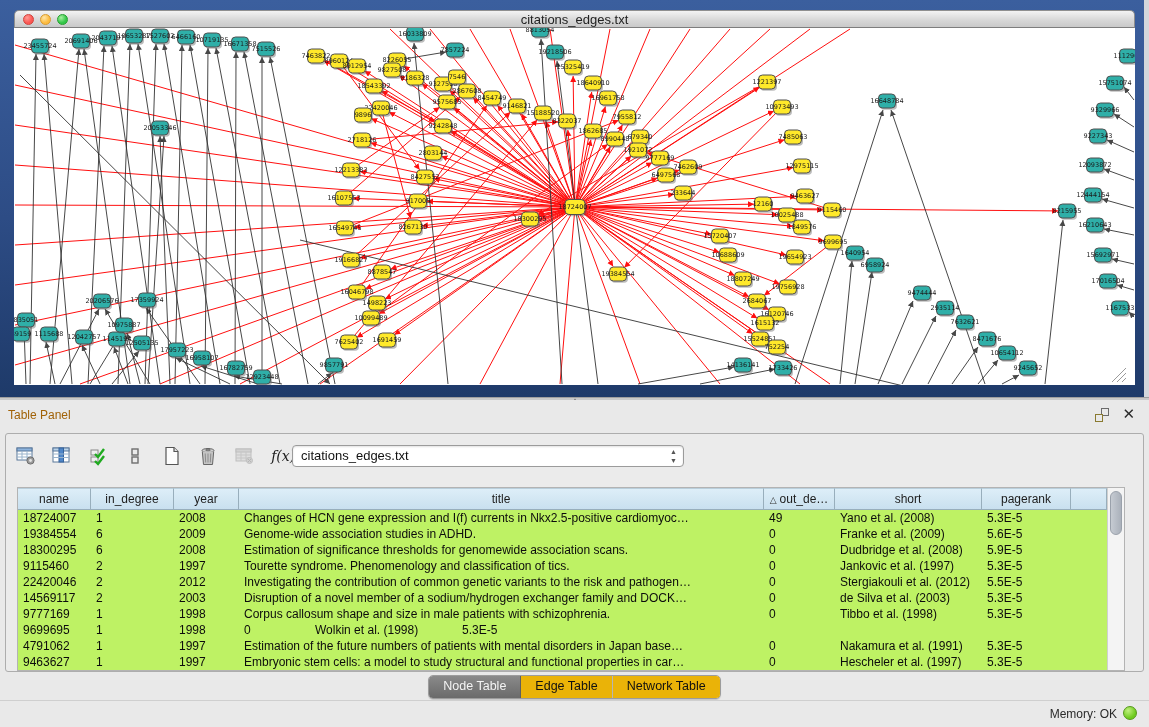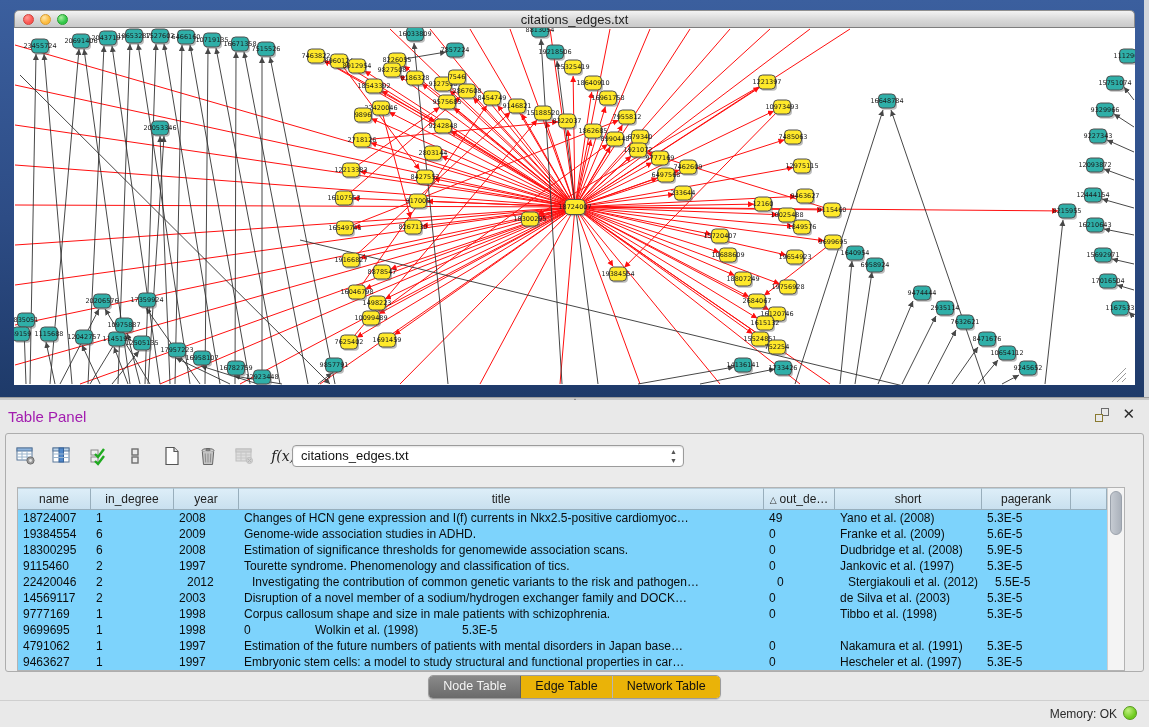--- a/index.html
+++ b/index.html
@@ -19,40 +19,40 @@
   #tl-close{left:8px;background:radial-gradient(circle at 35% 30%,#ff9a93,#fc5753 60%);border:1px solid #d0423b;}
   #tl-min{left:25px;background:radial-gradient(circle at 35% 30%,#ffe6a8,#fdbc40 60%);border:1px solid #d99b2e;}
   #tl-zoom{left:42px;background:radial-gradient(circle at 35% 30%,#a8f0a0,#33c748 60%);border:1px solid #24a02f;}
   #graph-svg{position:absolute;left:14px;top:28px;background:#ffffff;}
   
   #splitter{position:absolute;left:0;top:397px;width:1149px;height:3px;background:#c9c9c9;border-top:1px solid #9f9f9f;box-sizing:border-box;}
   #splitter-handle{position:absolute;left:569px;top:398px;width:12px;height:5px;color:#555;font-size:7px;line-height:4px;text-align:center;}
   
   #table-panel{position:absolute;left:0;top:400px;width:1149px;height:327px;background:#e9e9e9;}
   #panel-header{position:absolute;left:0;top:0;width:1149px;height:30px;}
-  #panel-title{position:absolute;left:8px;top:8px;font-size:15px;color:#a21caf;}
+  #panel-title{position:absolute;left:8px;top:8px;font-size:12px;color:#a16207;}
   #float-icon{position:absolute;right:40px;top:8px;width:14px;height:14px;cursor:pointer;}
   #float-icon .sq1{position:absolute;left:0;bottom:0;width:8px;height:8px;border:1.5px solid #8a7a30;box-sizing:border-box;background:#e9e9e9;}
   #float-icon .sq2{position:absolute;right:0;top:0;width:8px;height:8px;border:1.5px solid #6b6b6b;box-sizing:border-box;}
   #close-icon{position:absolute;right:14px;top:5px;font-size:15px;font-weight:bold;color:#2b2b2b;cursor:pointer;}
   #panel-box{position:absolute;left:5px;top:33px;width:1139px;height:239px;
     border:1px solid #adadad;border-radius:3px;background:#ebebeb;box-sizing:border-box;}
   
   #toolbar{position:absolute;left:6px;top:8px;height:32px;}
   .tbtn{display:inline-block;vertical-align:middle;width:26px;height:26px;margin-right:4px;
         border:1px solid transparent;border-radius:3px;text-align:center;}
   .tbtn svg{margin-top:3px;}
   .tbtn.fx{font-family:"DejaVu Serif",serif;font-style:italic;font-size:14px;color:#1a1a1a;line-height:26px;width:30px;}
   #combo{position:absolute;left:280px;top:3px;width:392px;height:22px;background:#ffffff;
     border:1px solid #9b9b9b;border-radius:4px;box-sizing:border-box;
     font-size:13px;color:#111;line-height:20px;padding-left:8px;
     box-shadow:inset 0 1px 2px rgba(0,0,0,.12);}
   #combo .spin{position:absolute;right:6px;top:1px;font-size:7px;color:#555;line-height:9px;}
   
-  #table-area{position:absolute;left:11px;top:53px;width:1108px;height:184px;background:#7dd3fc;border:1px solid #b3b3b3;box-sizing:border-box;}
+  #table-area{position:absolute;left:11px;top:53px;width:1108px;height:184px;background:#bef264;border:1px solid #b3b3b3;box-sizing:border-box;}
   #thead{position:absolute;left:0;top:0;height:22px;width:1089px;display:flex;}
   .th{height:22px;box-sizing:border-box;border-right:1px solid #98aebc;border-bottom:1px solid #98aebc;border-top:1px solid #b9cedb;
       background:linear-gradient(180deg,#ddeef8,#c9e0ef);
       font-size:12px;color:#1c1c1c;text-align:center;line-height:21px;
       overflow:hidden;white-space:nowrap;}
   .th .sort{font-size:9px;margin-right:3px;color:#333;}
   #tbody{position:absolute;left:0;top:22px;width:1089px;}
   .tr{display:flex;height:16px;}
   .td{box-sizing:border-box;padding:0 0 0 5px;font-size:12px;color:#0c0c0c;line-height:16px;
       overflow:hidden;white-space:nowrap;}
@@ -750,21 +750,21 @@
             <div class="td" style="width: 83px;">2</div>
             <div class="td" style="width: 65px;">1997</div>
             <div class="td" style="width: 525px;">Tourette syndrome. Phenomenology and classification of tics.</div>
             <div class="td" style="width: 71px;">0</div>
             <div class="td" style="width: 147px;">Jankovic et al. (1997)</div>
             <div class="td" style="width: 89px;">5.3E-5</div>
           </div>
           <div class="tr">
             <div class="td" style="width: 73px;">22420046</div>
             <div class="td" style="width: 83px;">2</div>
-            <div class="td" style="width: 65px; margin-left: 8px;">2012</div>
+            <div class="td" style="width: 65px;">2012</div>
             <div class="td" style="width: 525px;">Investigating the contribution of common genetic variants to the risk and pathogen…</div>
             <div class="td" style="width: 71px;">0</div>
             <div class="td" style="width: 147px;">Stergiakouli et al. (2012)</div>
             <div class="td" style="width: 89px;">5.5E-5</div>
           </div>
           <div class="tr">
             <div class="td" style="width: 73px;">14569117</div>
             <div class="td" style="width: 83px;">2</div>
             <div class="td" style="width: 65px;">2003</div>
             <div class="td" style="width: 525px;">Disruption of a novel member of a sodium/hydrogen exchanger family and DOCK…</div>

